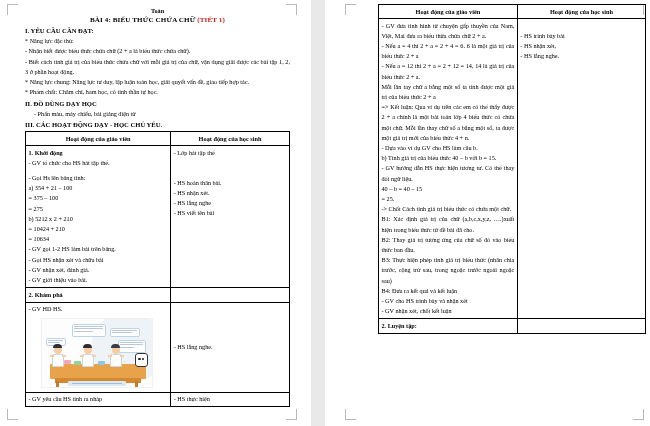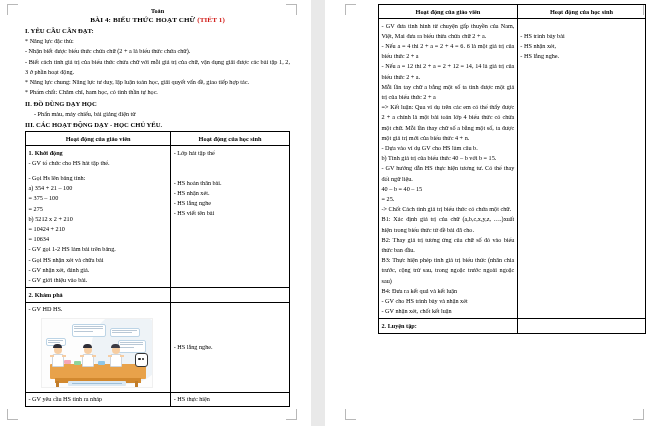--- a/index.html
+++ b/index.html
@@ -92,21 +92,21 @@
     <div class="cmark tl" style="left:7px;  top:4px;"></div>
     <div class="cmark tr" style="right:14px;top:4px;"></div>
     <div class="cmark bl" style="left:7px;  bottom:6px;"></div>
     <div class="cmark br" style="right:14px;bottom:6px;"></div>
 
     <div class="body-area" style="left:25px; top:6px; width:265px;">
 
       <div class="subject">Toán</div>
 
       <div class="lesson-title">
-        <span>BÀI 4: BIỂU THỨC HOẠT CHỮ </span><span class="tiet">(TIẾT 1)</span>
+        <span>BÀI 4: BIỂU THỨC CHỨA CHỮ </span><span class="tiet">(TIẾT 1)</span>
       </div>
 
       <div class="sec">I. YÊU CẦU CẦN ĐẠT:</div>
       <div class="ln">* Năng lực đặc thù:</div>
       <div class="ln">- Nhận biết được biểu thức chứa chữ (2 + a là biểu thức chứa chữ).</div>
       <div class="ln" style="text-align:justify;">- Biết cách tính giá trị của biểu thức chứa chữ với mỗi giá trị của chữ, vận dụng giải được các bài tập 1, 2, 3 ở phần hoạt động.</div>
       <div class="ln" style="text-align:justify;">* Năng lực chung: Năng lực tư duy, lập luận toán học, giải quyết vấn đề, giao tiếp hợp tác.</div>
       <div class="ln">* Phẩm chất: Chăm chỉ, ham học, có tinh thần tự học.</div>
 
       <div class="sec">II. ĐỒ DÙNG DẠY HỌC</div>

